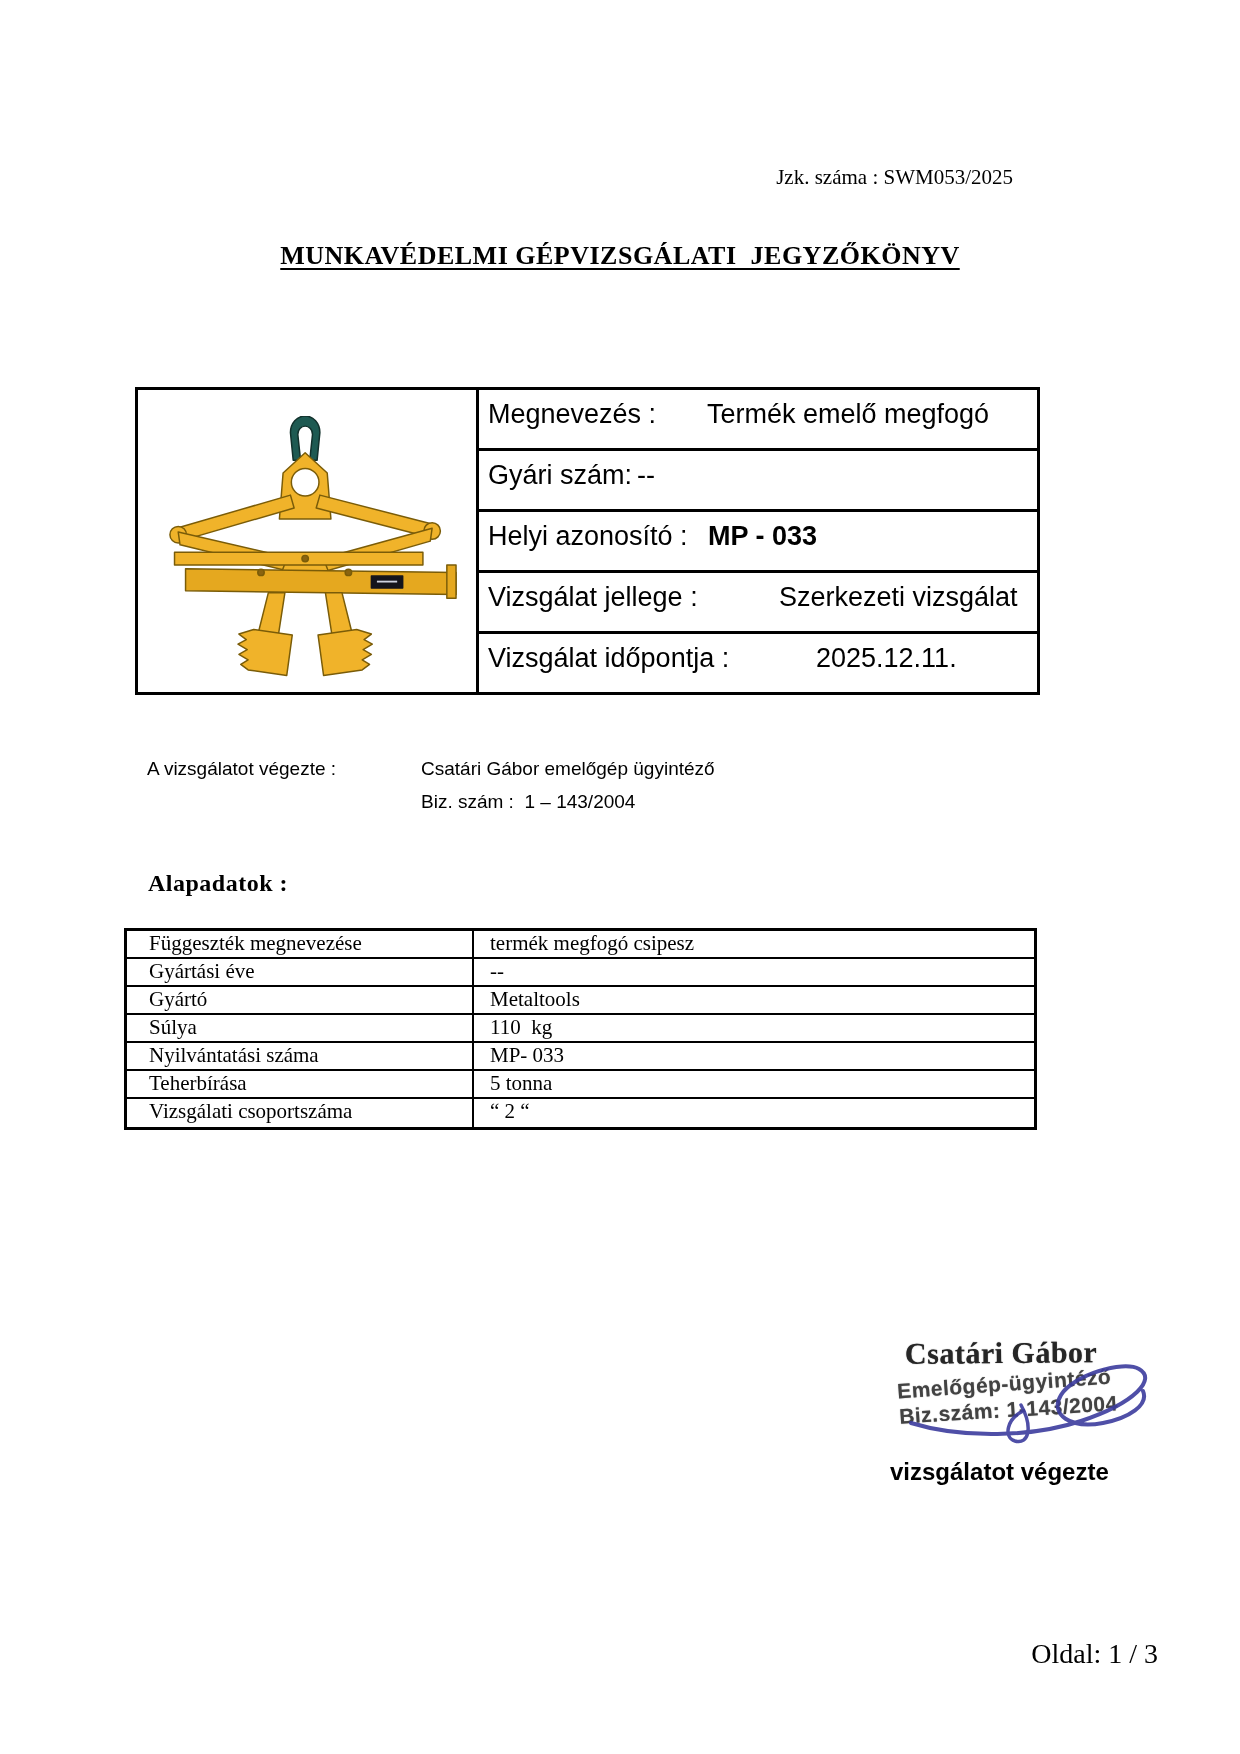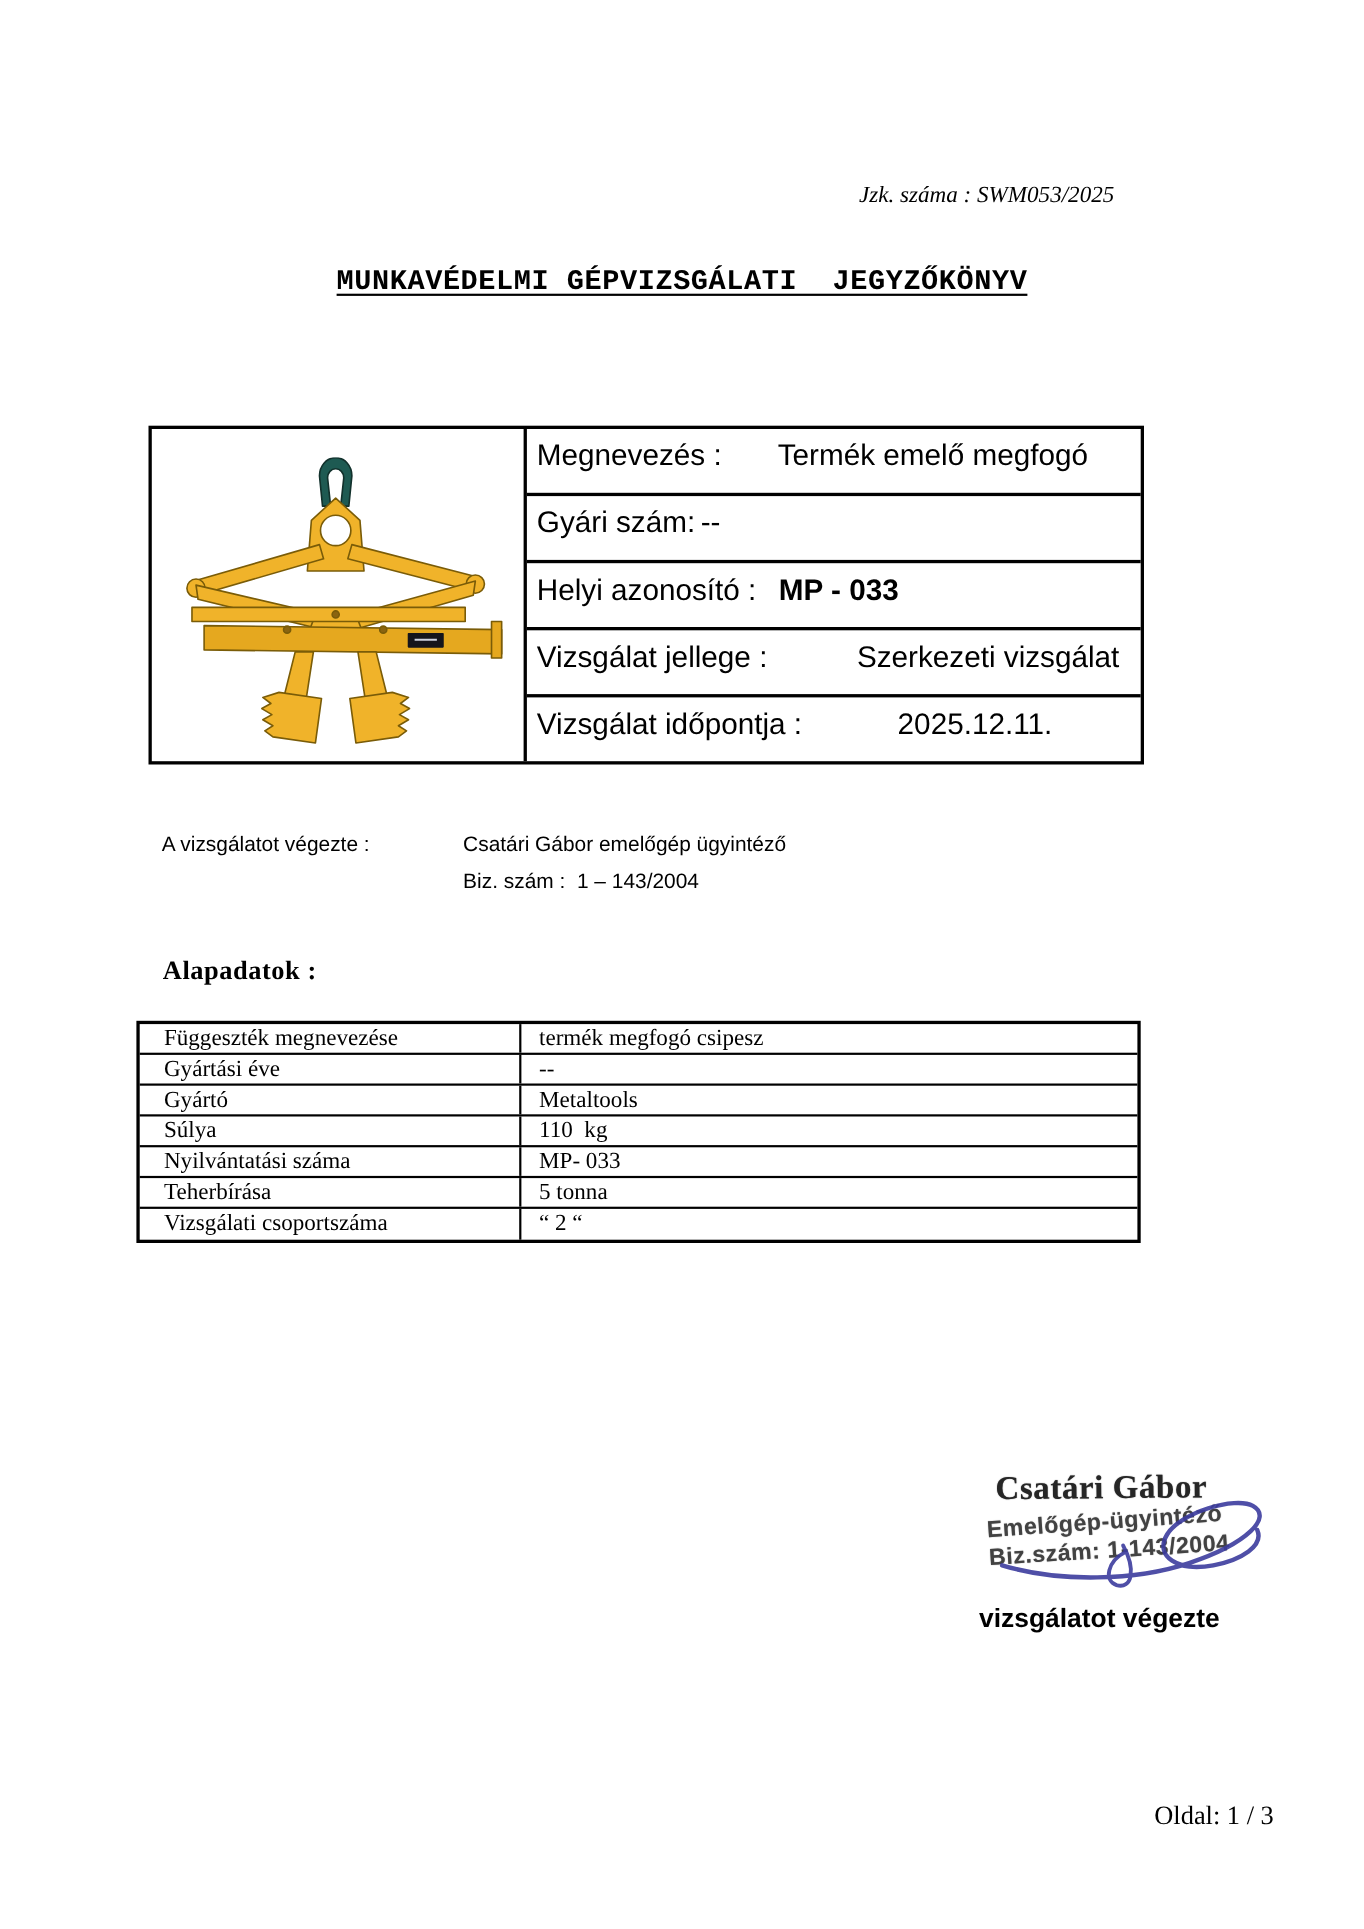--- a/index.html
+++ b/index.html
@@ -6,28 +6,28 @@
   .page{
     position:relative;width:1240px;height:1754px;margin:0 auto;
     background:#ffffff;color:#000;
     font-family:"Liberation Serif", serif;
     overflow:hidden;
   }
   .pre{white-space:pre;}
   
   .doc-number{
     position:absolute;top:165px;right:227px;
-    font-size:21px;font-family:"Liberation Serif",serif;font-style:italic;
+    font-size:21px;font-family:"Liberation Serif",serif;
   }
   .title{
     position:absolute;top:241px;left:0;width:100%;
     text-align:center;font-weight:bold;font-size:26px;
     letter-spacing:0.5px;white-space:pre;
     text-decoration:underline;text-underline-offset:4px;
-    font-family:Liberation Mono, monospace;
+    font-family:Liberation Serif, serif;
   }
   
   .machine-table{
     position:absolute;left:135px;top:387px;width:905px;height:308px;
     box-sizing:border-box;border:3px solid #000;display:flex;
   }
   .photo-cell{
     width:341px;box-sizing:border-box;border-right:3px solid #000;
     display:flex;align-items:flex-start;justify-content:center;
   }
@@ -98,21 +98,21 @@
     text-shadow:0 0 1px rgba(50,50,50,0.6);opacity:0.92;
   }
   .signature-svg{position:absolute;left:903px;top:1345px;}
   .signature-caption{
     position:absolute;left:890px;top:1458px;
     font-family:"Liberation Sans",sans-serif;font-weight:bold;font-size:24px;
   }
   
   .page-footer{
     position:absolute;top:1638px;right:82px;
-    font-family:"Liberation Serif",serif;font-size:24px;
+    font-family:"Liberation Serif",serif;font-size:28px;
   }
 </style>
 </head>
 <body>
 
 <div class="page">
 
   <div class="doc-number">Jzk. száma : SWM053/2025</div>
 
   <div class="title">MUNKAVÉDELMI GÉPVIZSGÁLATI  JEGYZŐKÖNYV</div>

